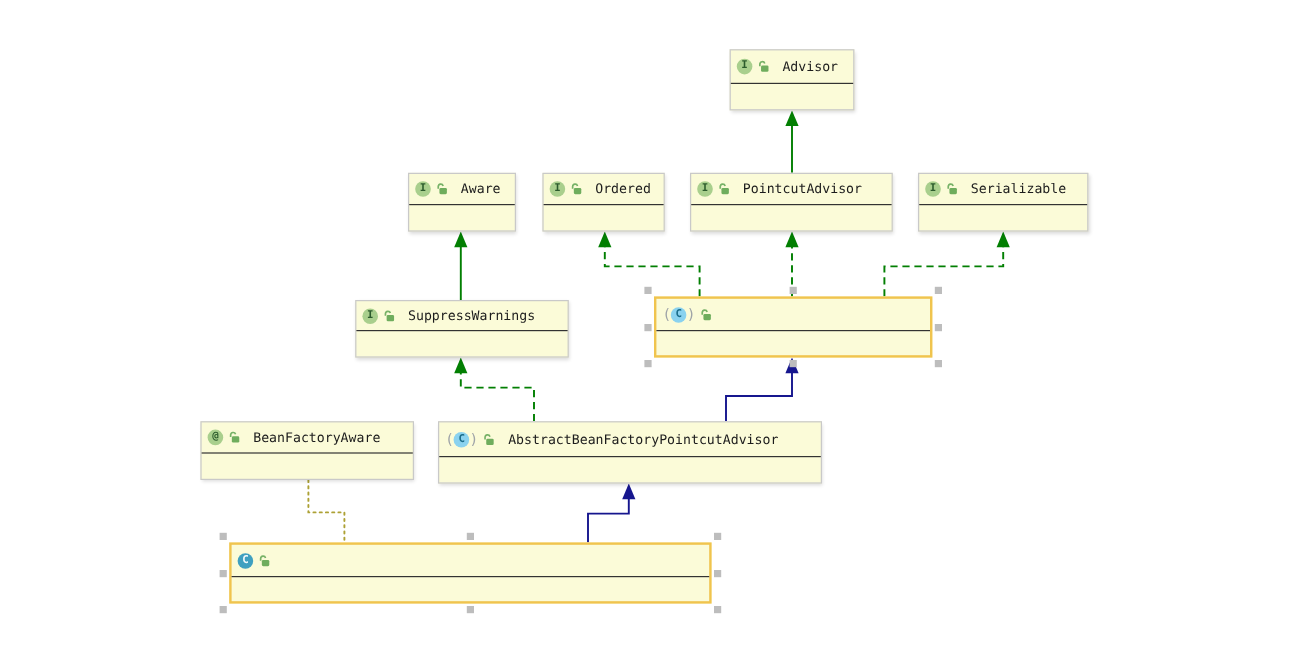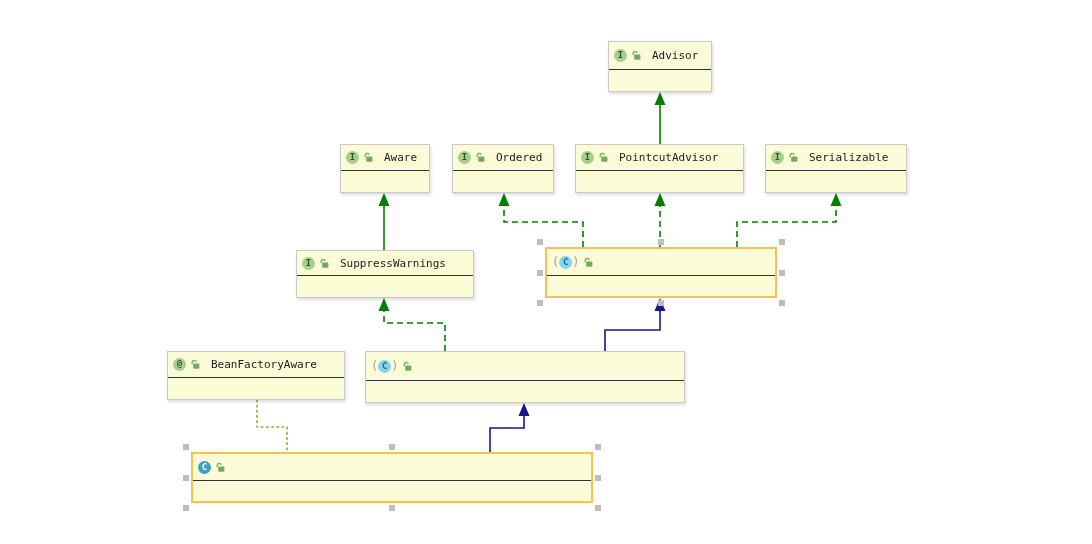--- a/index.html
+++ b/index.html
@@ -198,20 +198,21 @@
     <div class="title">
       <span class="icon-wrap">
           <span class="paren">(</span>
           <span class="type-icon">C</span>
           <span class="paren">)</span>
         </span>
       <svg class="lock" width="11" height="11" viewBox="0 0 11 11">
           <path d="M2.2 5.2 V3.4 A2.1 2.1 0 0 1 6.3 2.9" fill="none" stroke="#77B267" stroke-width="1.4"></path>
           <rect x="3.2" y="4.6" width="6.2" height="5.2" rx="1.1" fill="#6FAD5D"></rect>
         </svg>
+      <span class="node-label">AbstractBeanFactoryPointcutAdvisor</span>
     </div>
     <div class="body"></div>
   </div>
 
   <div class="node k-class selected" style="left: 191px; top: 452px; width: 402px; height: 51px;">
     <div class="title">
       <span class="icon-wrap">
           <span class="type-icon">C</span>
         </span>
       <svg class="lock" width="11" height="11" viewBox="0 0 11 11">

